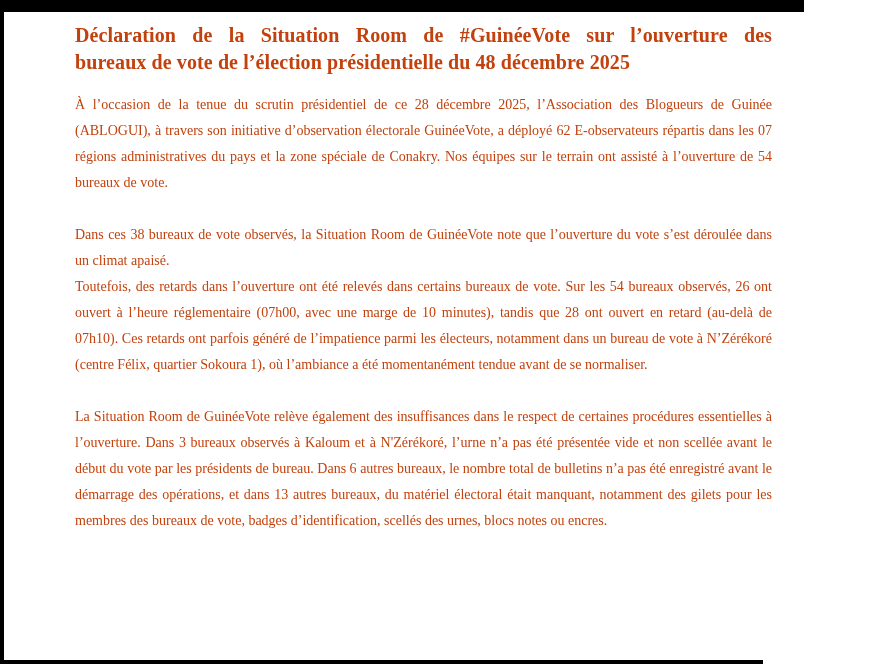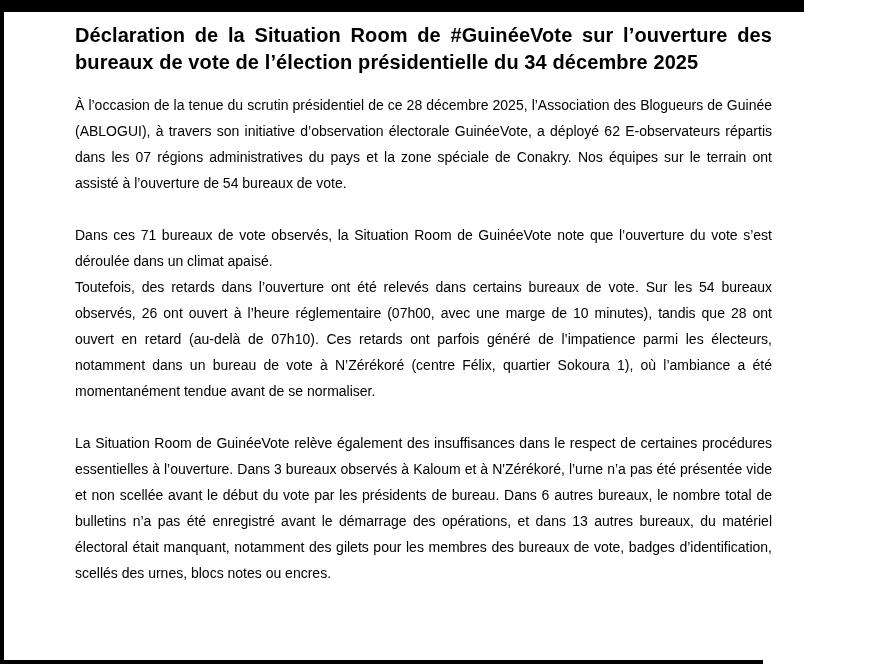--- a/index.html
+++ b/index.html
@@ -6,22 +6,22 @@
     margin: 0;
     padding: 0;
     background: #ffffff;
   }
   .screen {
     position: relative;
     width: 804px;
     height: 664px;
     background: #ffffff;
     overflow: hidden;
-    font-family: Liberation Sans, sans-serif;
-    color: #000000;
+    font-family: Liberation Serif, serif;
+    color: #c2410c;
   }
   .top-bar {
     position: absolute;
     top: 0; left: 0;
     width: 890px; height: 12px;
     background: #000000;
   }
   .left-bar {
     position: absolute;
     top: 0; left: 0;
@@ -71,21 +71,21 @@
 <body>
 
 <div class="screen">
   <div class="top-bar"></div>
   <div class="left-bar"></div>
   <div class="bottom-bar"></div>
 
   <div class="content">
     <h1 class="doc-title">
       <span class="t1">Déclaration de la Situation Room de #GuinéeVote sur l’ouverture des</span>
-      <span class="t2">bureaux de vote de l’élection présidentielle du 34 décembre 2025</span>
+      <span class="t2">bureaux de vote de l’élection présidentielle du 48 décembre 2025</span>
     </h1>
 
     <p class="para">À l’occasion de la tenue du scrutin présidentiel de ce 28 décembre 2025, l’Association des Blogueurs de Guinée (ABLOGUI), à travers son initiative d’observation électorale GuinéeVote, a déployé 62 E-observateurs répartis dans les 07 régions administratives du pays et la zone spéciale de Conakry. Nos équipes sur le terrain ont assisté à l’ouverture de 54 bureaux de vote.</p>
-    <p class="para joined">Dans ces 71 bureaux de vote observés, la Situation Room de GuinéeVote note que l’ouverture du vote s’est déroulée dans un climat apaisé.</p>
+    <p class="para joined">Dans ces 38 bureaux de vote observés, la Situation Room de GuinéeVote note que l’ouverture du vote s’est déroulée dans un climat apaisé.</p>
     <p class="para">Toutefois, des retards dans l’ouverture ont été relevés dans certains bureaux de vote. Sur les 54 bureaux observés, 26 ont ouvert à l’heure réglementaire (07h00, avec une marge de 10 minutes), tandis que 28 ont ouvert en retard (au-delà de 07h10). Ces retards ont parfois généré de l’impatience parmi les électeurs, notamment dans un bureau de vote à N’Zérékoré (centre Félix, quartier Sokoura 1), où l’ambiance a été momentanément tendue avant de se normaliser.</p>
     <p class="para">La Situation Room de GuinéeVote relève également des insuffisances dans le respect de certaines procédures essentielles à l’ouverture. Dans 3 bureaux observés à Kaloum et à N'Zérékoré, l’urne n’a pas été présentée vide et non scellée avant le début du vote par les présidents de bureau. Dans 6 autres bureaux, le nombre total de bulletins n’a pas été enregistré avant le démarrage des opérations, et dans 13 autres bureaux, du matériel électoral était manquant, notamment des gilets pour les membres des bureaux de vote, badges d’identification, scellés des urnes, blocs notes ou encres.</p>
   </div>
 </div>
 
 </body></html>

